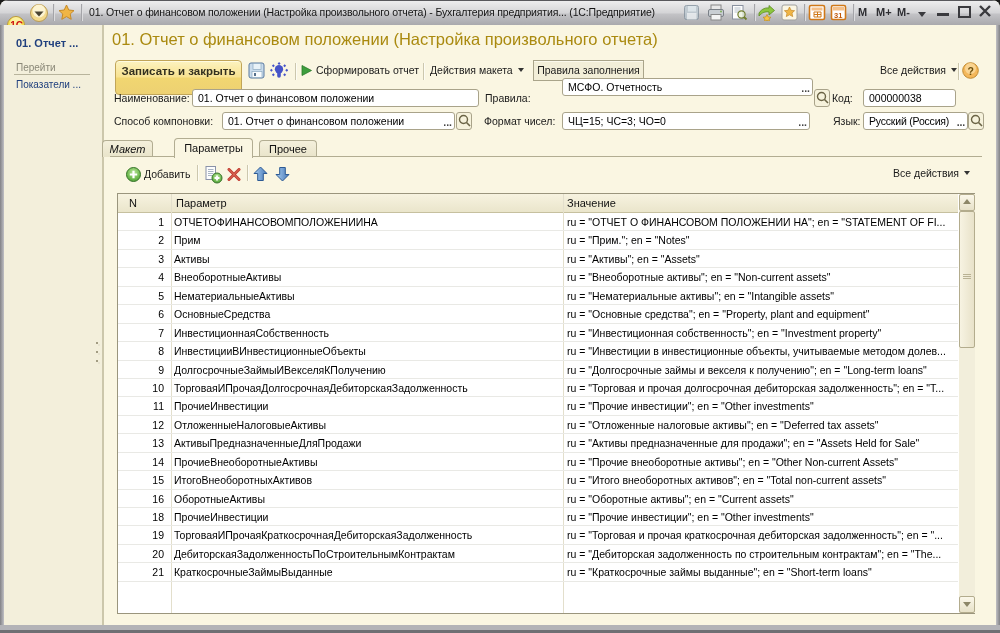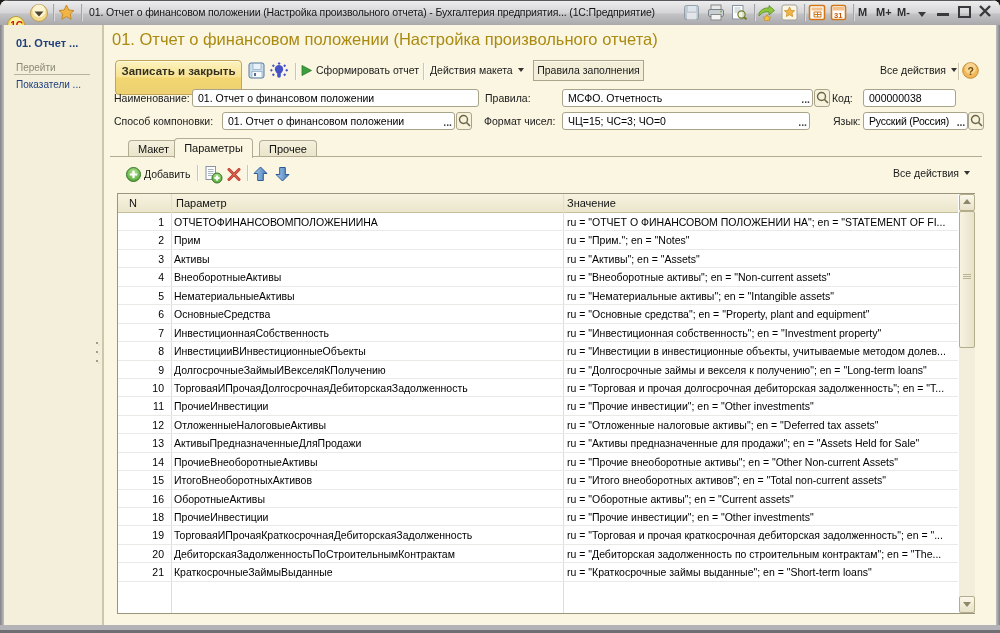--- a/index.html
+++ b/index.html
@@ -208,21 +208,21 @@
     <svg width="17" height="17">
       <circle cx="8.5" cy="8.5" r="7.8" fill="#f3b75a" stroke="#c08a30"></circle>
       <circle cx="8.5" cy="6.5" r="5.5" fill="#f9d491"></circle>
       <text x="5.5" y="12.5" font-size="10.5" font-weight="bold" fill="#6b500f" font-family="Liberation Sans">?</text>
     </svg>
   </div>
 
   <div class="abs lbl" style="left:114px;top:92px;">Наименование:</div>
   <div class="abs inp" style="left:192px;top:89px;width:287px;">01. Отчет о финансовом положении</div>
   <div class="abs lbl" style="left:485px;top:92px;">Правила:</div>
-  <div class="abs inp" style="left:562px;top:89px;width:251px;">МСФО. Отчетность<span class="fdots">...</span></div>
+  <div class="abs inp" style="left:562px;top:78px;width:251px;">МСФО. Отчетность<span class="fdots">...</span></div>
   <div class="abs loupebox" style="left:814px;top:89px;width:16px;"></div>
   <svg class="abs" style="left:816px;top:91px;" width="13" height="14">
       <circle cx="5.5" cy="5.5" r="4" fill="none" stroke="#6b6446" stroke-width="1.4"></circle>
       <path d="M8.5 8.5 L12 12" stroke="#6b6446" stroke-width="1.6"></path>
     </svg>
   <div class="abs lbl" style="left:832px;top:92px;">Код:</div>
   <div class="abs inp" style="left:863px;top:89px;width:93px;">000000038</div>
 
   <div class="abs lbl" style="left:114px;top:115px;">Способ компоновки:</div>
   <div class="abs inp" style="left:222px;top:112px;width:233px;">01. Отчет о финансовом положении<span class="fdots">...</span></div>
@@ -234,21 +234,21 @@
   <div class="abs lbl" style="left:484px;top:115px;">Формат чисел:</div>
   <div class="abs inp" style="left:562px;top:112px;width:248px;">ЧЦ=15; ЧС=3; ЧО=0<span class="fdots">...</span></div>
   <div class="abs lbl" style="left:833px;top:115px;">Язык:</div>
   <div class="abs inp" style="left:863px;top:112px;width:105px;letter-spacing:-0.2px;">Русский (Россия)<span class="fdots">...</span></div>
   <div class="abs loupebox" style="left:968px;top:112px;width:16px;"></div>
   <svg class="abs" style="left:970px;top:114px;" width="13" height="14">
       <circle cx="5.5" cy="5.5" r="4" fill="none" stroke="#6b6446" stroke-width="1.4"></circle>
       <path d="M8.5 8.5 L12 12" stroke="#6b6446" stroke-width="1.6"></path>
     </svg>
 
-  <div class="abs tab" style="left:128px;width:51px;">Макет</div>
+  <div class="abs tab" style="left:102px;width:51px;font-style:italic;">Макет</div>
   <div class="abs tab active" style="left:174px;width:79px;">Параметры</div>
   <div class="abs tab" style="left:259px;width:58px;">Прочее</div>
   <div class="abs" id="tabline"></div>
 
   <div class="abs" style="left:126px;top:167px;">
     <svg width="15" height="15">
       <defs>
           <radialGradient id="gp" cx="0.5" cy="0.35" r="0.8">
         <stop offset="0" stop-color="#b8e49a"></stop>
             <stop offset="0.6" stop-color="#6cb84c"></stop>

